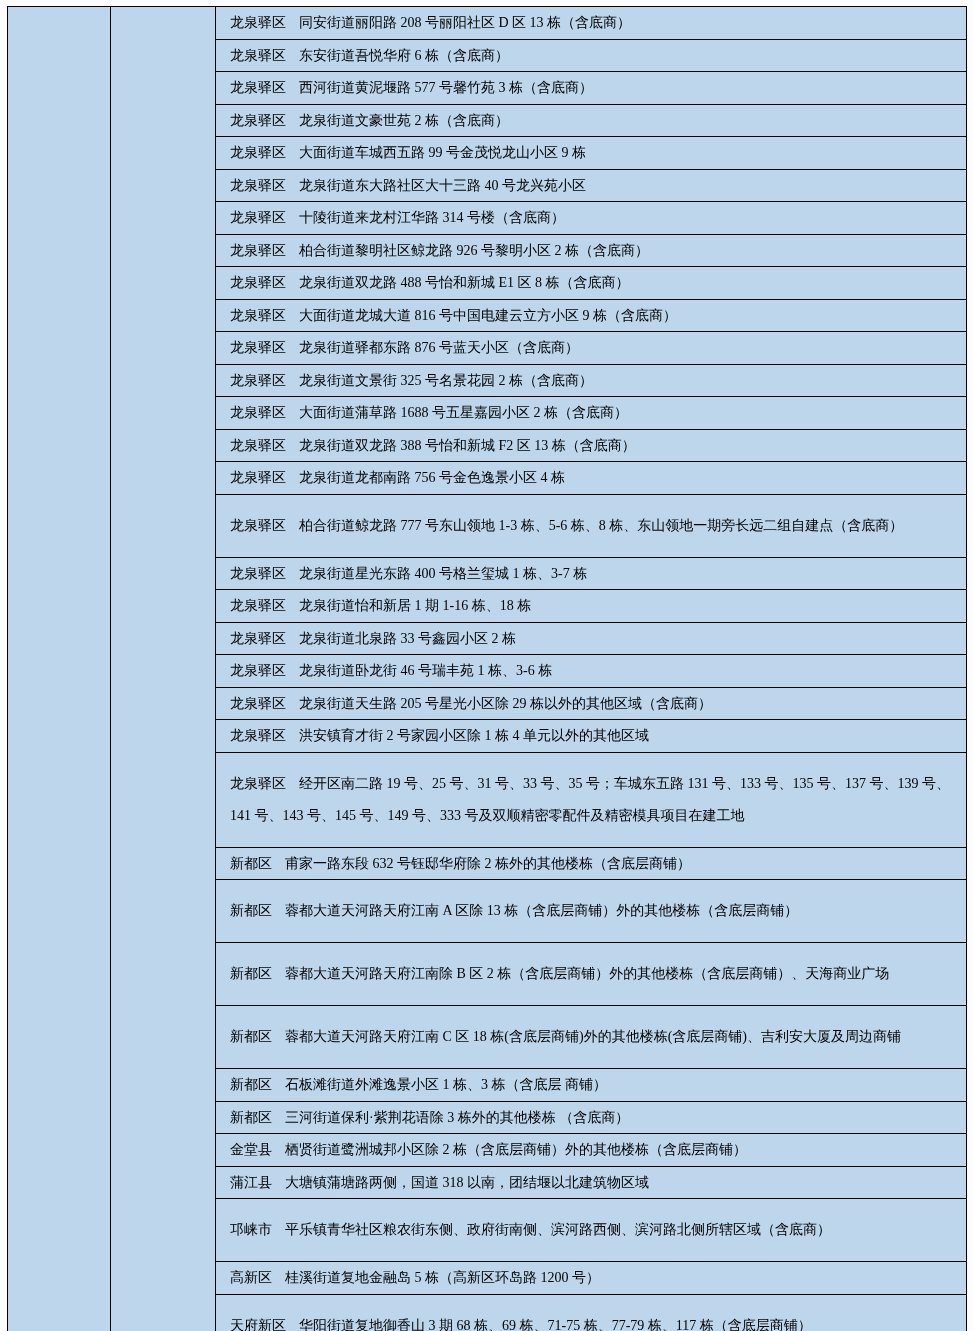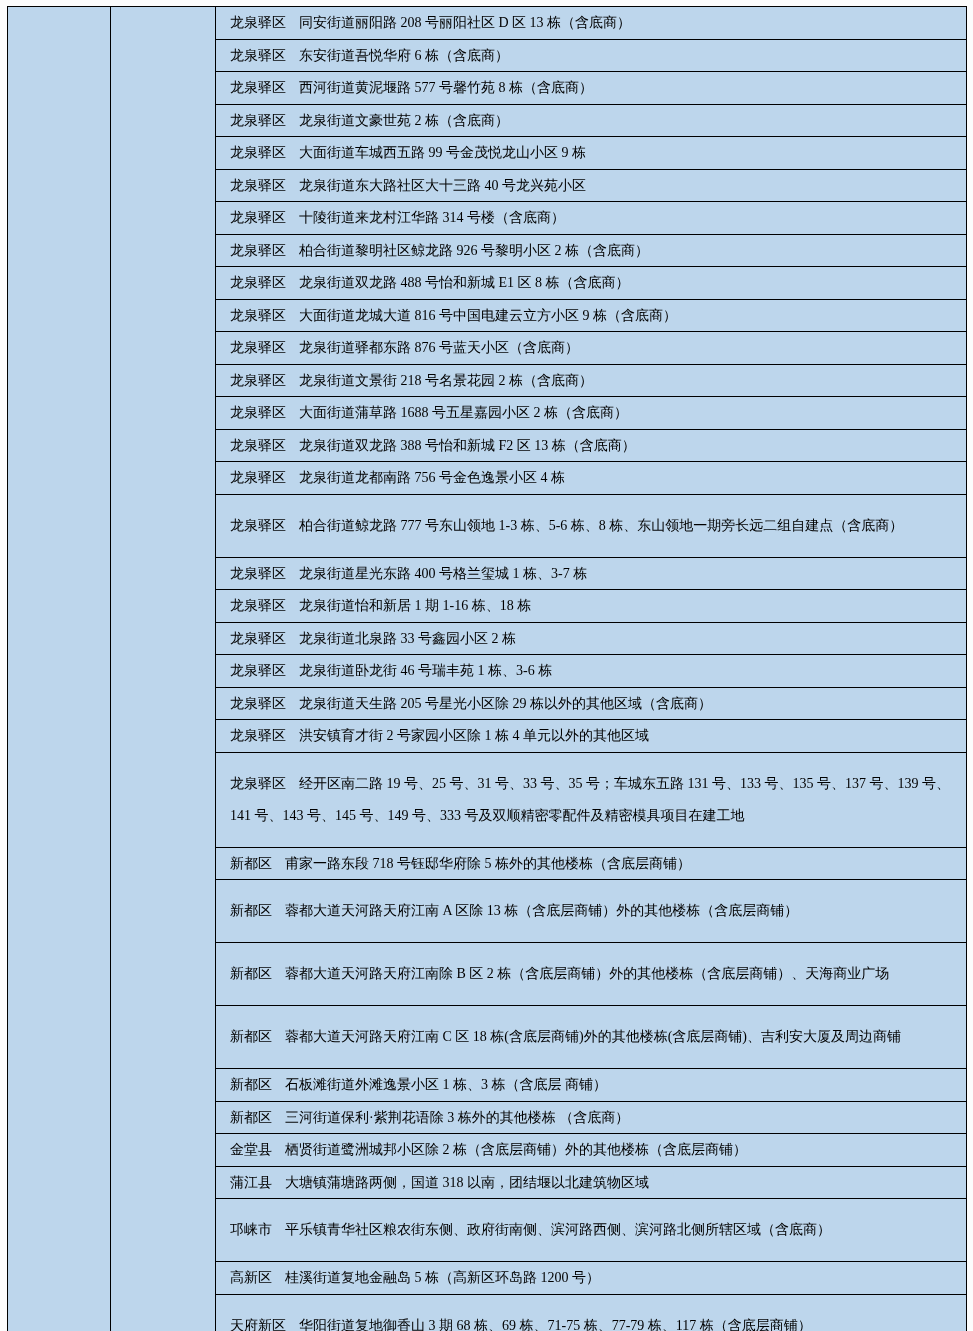--- a/index.html
+++ b/index.html
@@ -55,21 +55,21 @@
     <tbody id="table-body">
         <tr class="h1">
           <td class="col-a" rowspan="34"></td>
           <td class="col-b" rowspan="34"></td>
           <td class="main-cell"><span class="district">龙泉驿区</span><span class="location">同安街道丽阳路 208 号丽阳社区 D 区 13 栋（含底商）</span></td>
         </tr>
         <tr class="h1">
           <td class="main-cell"><span class="district">龙泉驿区</span><span class="location">东安街道吾悦华府 6 栋（含底商）</span></td>
         </tr>
         <tr class="h1">
-          <td class="main-cell"><span class="district">龙泉驿区</span><span class="location">西河街道黄泥堰路 577 号馨竹苑 8 栋（含底商）</span></td>
+          <td class="main-cell"><span class="district">龙泉驿区</span><span class="location">西河街道黄泥堰路 577 号馨竹苑 3 栋（含底商）</span></td>
         </tr>
         <tr class="h1">
           <td class="main-cell"><span class="district">龙泉驿区</span><span class="location">龙泉街道文豪世苑 2 栋（含底商）</span></td>
         </tr>
         <tr class="h1">
           <td class="main-cell"><span class="district">龙泉驿区</span><span class="location">大面街道车城西五路 99 号金茂悦龙山小区 9 栋</span></td>
         </tr>
         <tr class="h1">
           <td class="main-cell"><span class="district">龙泉驿区</span><span class="location">龙泉街道东大路社区大十三路 40 号龙兴苑小区</span></td>
         </tr>
@@ -82,21 +82,21 @@
         <tr class="h1">
           <td class="main-cell"><span class="district">龙泉驿区</span><span class="location">龙泉街道双龙路 488 号怡和新城 E1 区 8 栋（含底商）</span></td>
         </tr>
         <tr class="h1">
           <td class="main-cell"><span class="district">龙泉驿区</span><span class="location">大面街道龙城大道 816 号中国电建云立方小区 9 栋（含底商）</span></td>
         </tr>
         <tr class="h1">
           <td class="main-cell"><span class="district">龙泉驿区</span><span class="location">龙泉街道驿都东路 876 号蓝天小区（含底商）</span></td>
         </tr>
         <tr class="h1">
-          <td class="main-cell"><span class="district">龙泉驿区</span><span class="location">龙泉街道文景街 218 号名景花园 2 栋（含底商）</span></td>
+          <td class="main-cell"><span class="district">龙泉驿区</span><span class="location">龙泉街道文景街 325 号名景花园 2 栋（含底商）</span></td>
         </tr>
         <tr class="h1">
           <td class="main-cell"><span class="district">龙泉驿区</span><span class="location">大面街道蒲草路 1688 号五星嘉园小区 2 栋（含底商）</span></td>
         </tr>
         <tr class="h1">
           <td class="main-cell"><span class="district">龙泉驿区</span><span class="location">龙泉街道双龙路 388 号怡和新城 F2 区 13 栋（含底商）</span></td>
         </tr>
         <tr class="h1">
           <td class="main-cell"><span class="district">龙泉驿区</span><span class="location">龙泉街道龙都南路 756 号金色逸景小区 4 栋</span></td>
         </tr>
@@ -118,21 +118,21 @@
         <tr class="h1">
           <td class="main-cell"><span class="district">龙泉驿区</span><span class="location">龙泉街道天生路 205 号星光小区除 29 栋以外的其他区域（含底商）</span></td>
         </tr>
         <tr class="h1">
           <td class="main-cell"><span class="district">龙泉驿区</span><span class="location">洪安镇育才街 2 号家园小区除 1 栋 4 单元以外的其他区域</span></td>
         </tr>
         <tr class="h3">
           <td class="main-cell"><span class="district">龙泉驿区</span><span class="location">经开区南二路 19 号、25 号、31 号、33 号、35 号；车城东五路 131 号、133 号、135 号、137 号、139 号、141 号、143 号、145 号、149 号、333 号及双顺精密零配件及精密模具项目在建工地</span></td>
         </tr>
         <tr class="h1">
-          <td class="main-cell"><span class="district">新都区</span><span class="location">甫家一路东段 718 号钰邸华府除 5 栋外的其他楼栋（含底层商铺）</span></td>
+          <td class="main-cell"><span class="district">新都区</span><span class="location">甫家一路东段 632 号钰邸华府除 2 栋外的其他楼栋（含底层商铺）</span></td>
         </tr>
         <tr class="h2">
           <td class="main-cell"><span class="district">新都区</span><span class="location">蓉都大道天河路天府江南 A 区除 13 栋（含底层商铺）外的其他楼栋（含底层商铺）</span></td>
         </tr>
         <tr class="h2">
           <td class="main-cell"><span class="district">新都区</span><span class="location">蓉都大道天河路天府江南除 B 区 2 栋（含底层商铺）外的其他楼栋（含底层商铺）、天海商业广场</span></td>
         </tr>
         <tr class="h2">
           <td class="main-cell"><span class="district">新都区</span><span class="location">蓉都大道天河路天府江南 C 区 18 栋(含底层商铺)外的其他楼栋(含底层商铺)、吉利安大厦及周边商铺</span></td>
         </tr>

